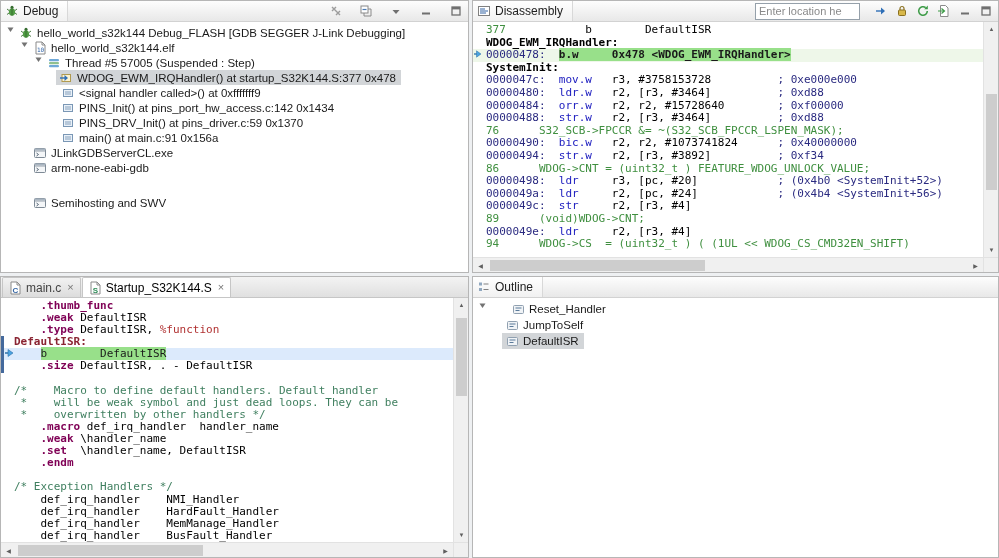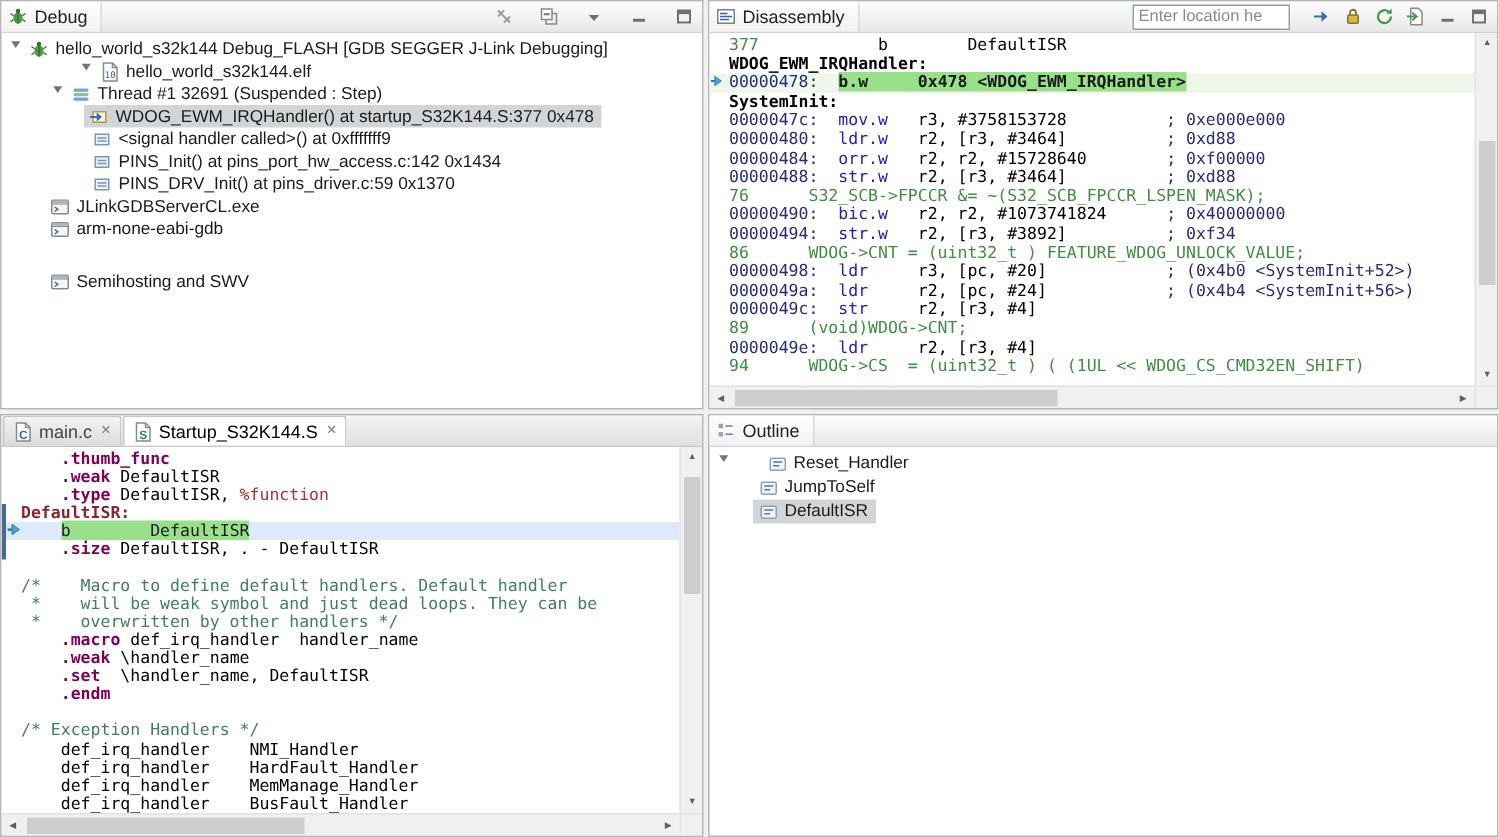--- a/index.html
+++ b/index.html
@@ -147,21 +147,21 @@
                 <svg width="14" height="14" viewBox="0 0 14 14">
                   <ellipse cx="7" cy="8" rx="3.1" ry="3.8" fill="#4f9b43"></ellipse>
                   <circle cx="7" cy="3.3" r="1.5" fill="#356b2e"></circle>
                   <path d="M4 6.5L2 5M4 9l-2 1.5M10 6.5l2-1.5M10 9l2 1.5M7 4.6v7" stroke="#356b2e" stroke-width="0.9" fill="none"></path>
                 </svg>
               </span>
             </span>
             <span class="tlabel">hello_world_s32k144 Debug_FLASH [GDB SEGGER J-Link Debugging]</span>
           </span>
         </div>
-        <div class="tree-row" style="padding-left: 18px; margin-left: 33px;">
+        <div class="tree-row" style="padding-left: 18px;">
           <span class="chev">
             <svg width="9" height="9" viewBox="0 0 9 9">
               <path d="M1.5 2.5h6L4.5 7z" fill="#737373"></path>
             </svg>
           </span>
           <span class="selwrap">
             <span class="ticon">
               <span class="icon">
                 <svg width="13" height="14" viewBox="0 0 13 14">
                   <path d="M2 1h6l3 3v9H2z" fill="#fff" stroke="#8a8a8a"></path>
@@ -182,21 +182,21 @@
           <span class="selwrap">
             <span class="ticon">
               <span class="icon">
                 <svg width="14" height="14" viewBox="0 0 14 14">
                   <rect x="2" y="3" width="10" height="2.2" rx="1" fill="#6fa8d8"></rect>
                   <rect x="2" y="6" width="10" height="2.2" rx="1" fill="#8fc08f"></rect>
                   <rect x="2" y="9" width="10" height="2.2" rx="1" fill="#6fa8d8"></rect>
                 </svg>
               </span>
             </span>
-            <span class="tlabel">Thread #1 32691 (Suspended : Step)</span>
+            <span class="tlabel">Thread #5 57005 (Suspended : Step)</span>
           </span>
         </div>
         <div class="tree-row selected" style="padding-left: 44px;">
           <span class="chev"></span>
           <span class="selwrap">
             <span class="ticon">
               <span class="icon">
                 <svg width="14" height="14" viewBox="0 0 14 14">
                   <rect x="3" y="3.5" width="8.5" height="7" fill="#fdf3d0" stroke="#b09a50"></rect>
                   <path d="M1 7h6" stroke="#2f6fb7" stroke-width="1.4"></path>
@@ -240,20 +240,34 @@
           <span class="selwrap">
             <span class="ticon">
               <span class="icon">
                 <svg width="14" height="14" viewBox="0 0 14 14">
                   <rect x="2.5" y="3.5" width="9" height="7" fill="#eaf1f8" stroke="#7a97b5"></rect>
                   <path d="M4 6h6M4 8h6" stroke="#7a97b5" stroke-width="0.9"></path>
                 </svg>
               </span>
             </span>
             <span class="tlabel">PINS_DRV_Init() at pins_driver.c:59 0x1370</span>
+          </span>
+        </div>
+        <div class="tree-row" style="padding-left: 46px;">
+          <span class="chev"></span>
+          <span class="selwrap">
+            <span class="ticon">
+              <span class="icon">
+                <svg width="14" height="14" viewBox="0 0 14 14">
+                  <rect x="2.5" y="3.5" width="9" height="7" fill="#eaf1f8" stroke="#7a97b5"></rect>
+                  <path d="M4 6h6M4 8h6" stroke="#7a97b5" stroke-width="0.9"></path>
+                </svg>
+              </span>
+            </span>
+            <span class="tlabel">main() at main.c:91 0x156a</span>
           </span>
         </div>
         <div class="tree-row" style="padding-left: 18px;">
           <span class="chev"></span>
           <span class="selwrap">
             <span class="ticon">
               <span class="icon">
                 <svg width="14" height="14" viewBox="0 0 14 14">
                   <rect x="1.5" y="2.5" width="11" height="9" rx="1" fill="#f4f6f8" stroke="#7e8a96"></rect>
                   <path d="M1.5 5h11" stroke="#7e8a96" stroke-width="0.8"></path>

